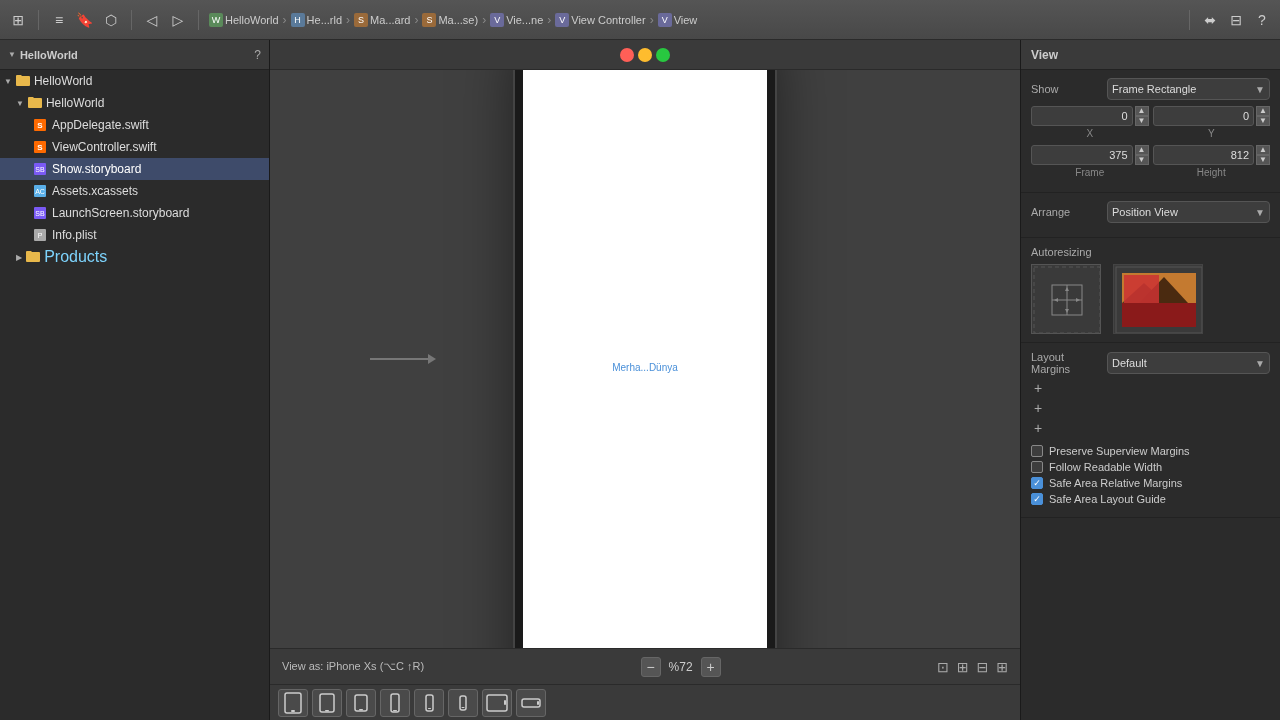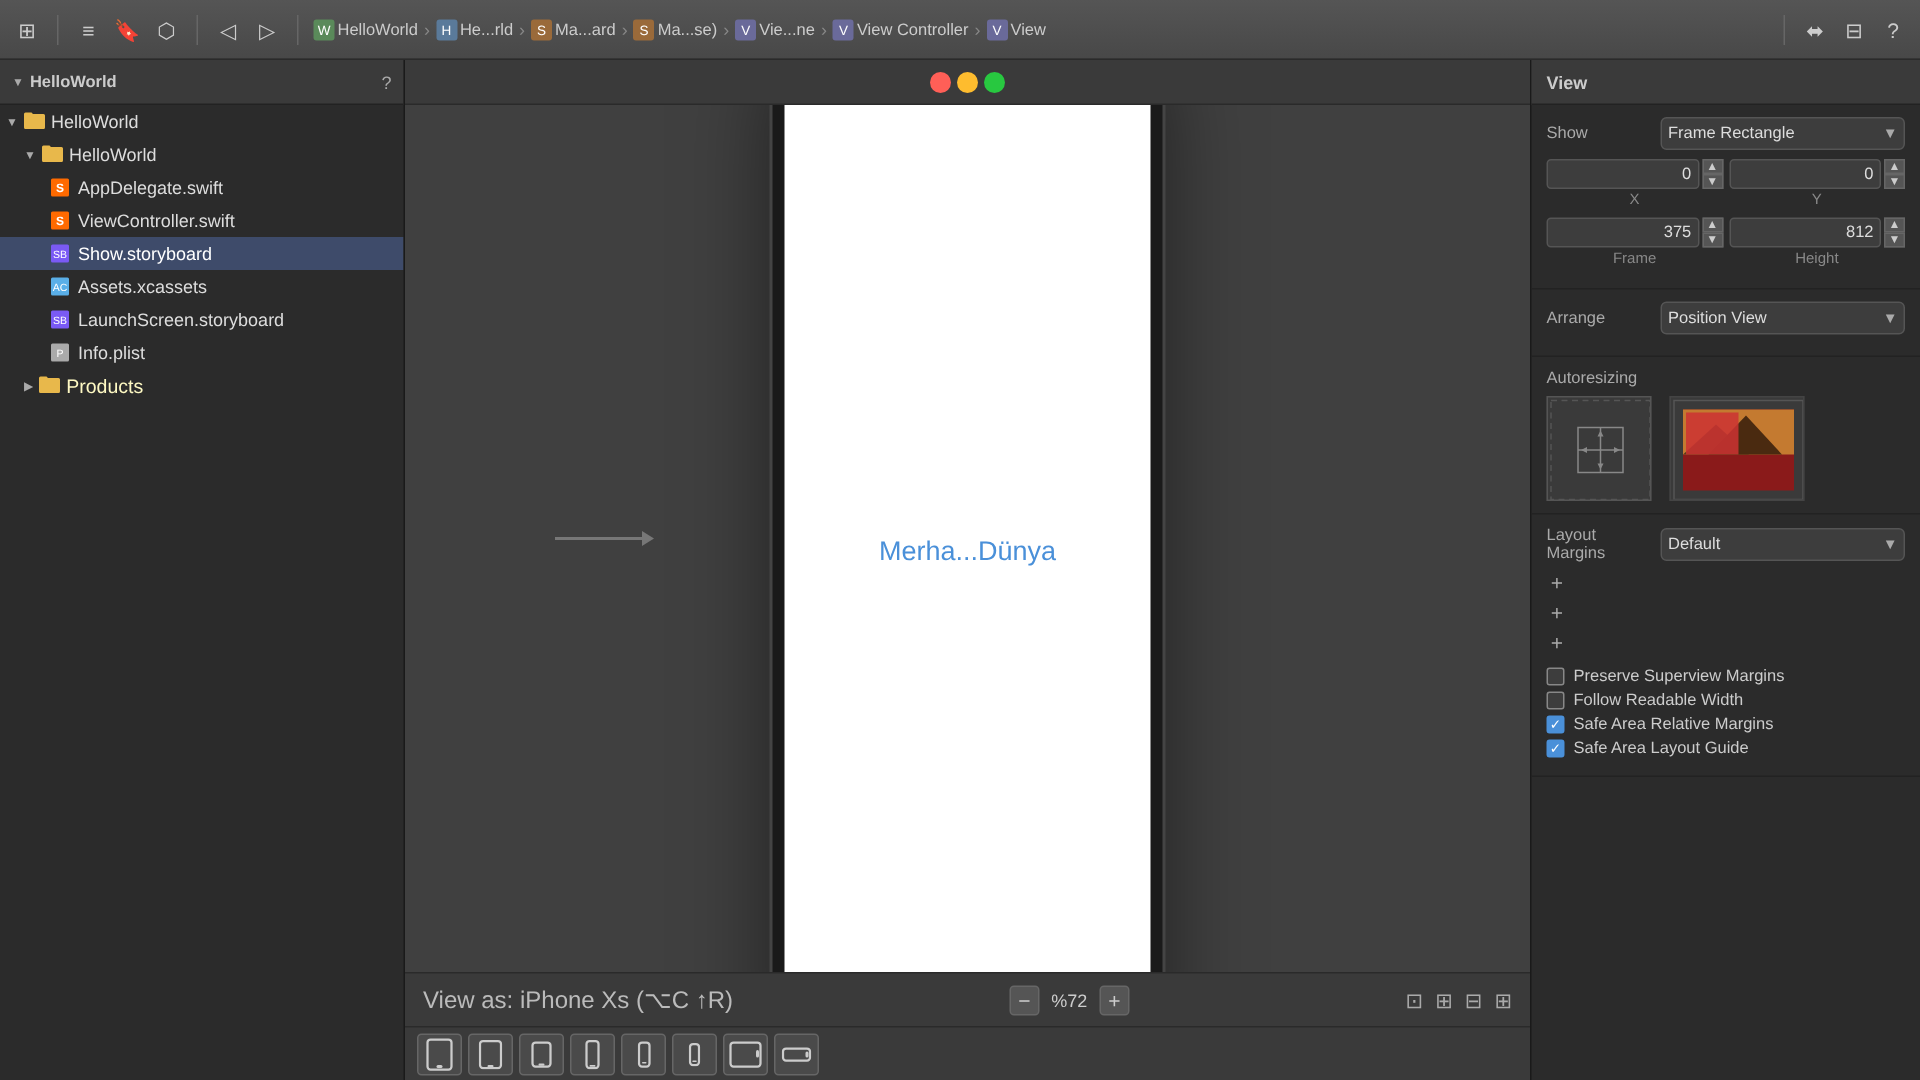--- a/index.html
+++ b/index.html
@@ -225,21 +225,21 @@
     }
     .iphone-body {
       flex: 1;
       display: flex;
       align-items: center;
       justify-content: center;
       height: calc(100% - 36px - 20px);
     }
     .iphone-label {
       color: #4a90d9;
-      font-size: 18px;
+      font-size: 10px;
     }
     .iphone-home-bar {
       position: absolute;
       bottom: 8px;
       left: 50%;
       transform: translateX(-50%);
       width: 80px;
       height: 4px;
       background: #333;
       border-radius: 2px;
@@ -265,21 +265,21 @@
       width: 20px; height: 20px;
       background: #555;
       border: 1px solid #666;
       border-radius: 3px;
       color: #ccc;
       font-size: 14px;
       display: flex; align-items: center; justify-content: center;
       cursor: pointer;
     }
     .zoom-pct { color: #ccc; font-size: 12px; }
-    .view-label { color: #bbb; font-size: 16px; }
+    .view-label { color: #bbb; font-size: 11px; }
     .bottom-icons {
       display: flex; gap: 8px;
     }
     .bottom-icon {
       color: #aaa; font-size: 14px;
     }
 
     
     .device-picker {
       height: 36px;
@@ -615,21 +615,21 @@
       <span style="color:#ddd;">Info.plist</span>
     </div>
 
     <div class="sidebar-group" style="padding-left:16px;">
       <span class="triangle">▶</span>
       <span class="file-icon">
         <svg width="14" height="12" viewBox="0 0 14 12">
             <path d="M0 2 Q0 1 1 1 L5 1 L6 2 L13 2 Q14 2 14 3 L14 11 Q14 12 13 12 L1 12 Q0 12 0 11Z" fill="#e8b84b"></path>
           </svg>
       </span>
-      <span style="color:#fef9c3;font-size:13px;">Products</span>
+      <span style="color:#7dd3fc;font-size:16px;">Products</span>
     </div>
   </div>
 
   <div class="canvas-area">
 
     <div class="canvas-toolbar">
       <button class="canvas-toolbar-btn btn-close"></button>
       <button class="canvas-toolbar-btn btn-min"></button>
       <button class="canvas-toolbar-btn btn-max"></button>
     </div>

